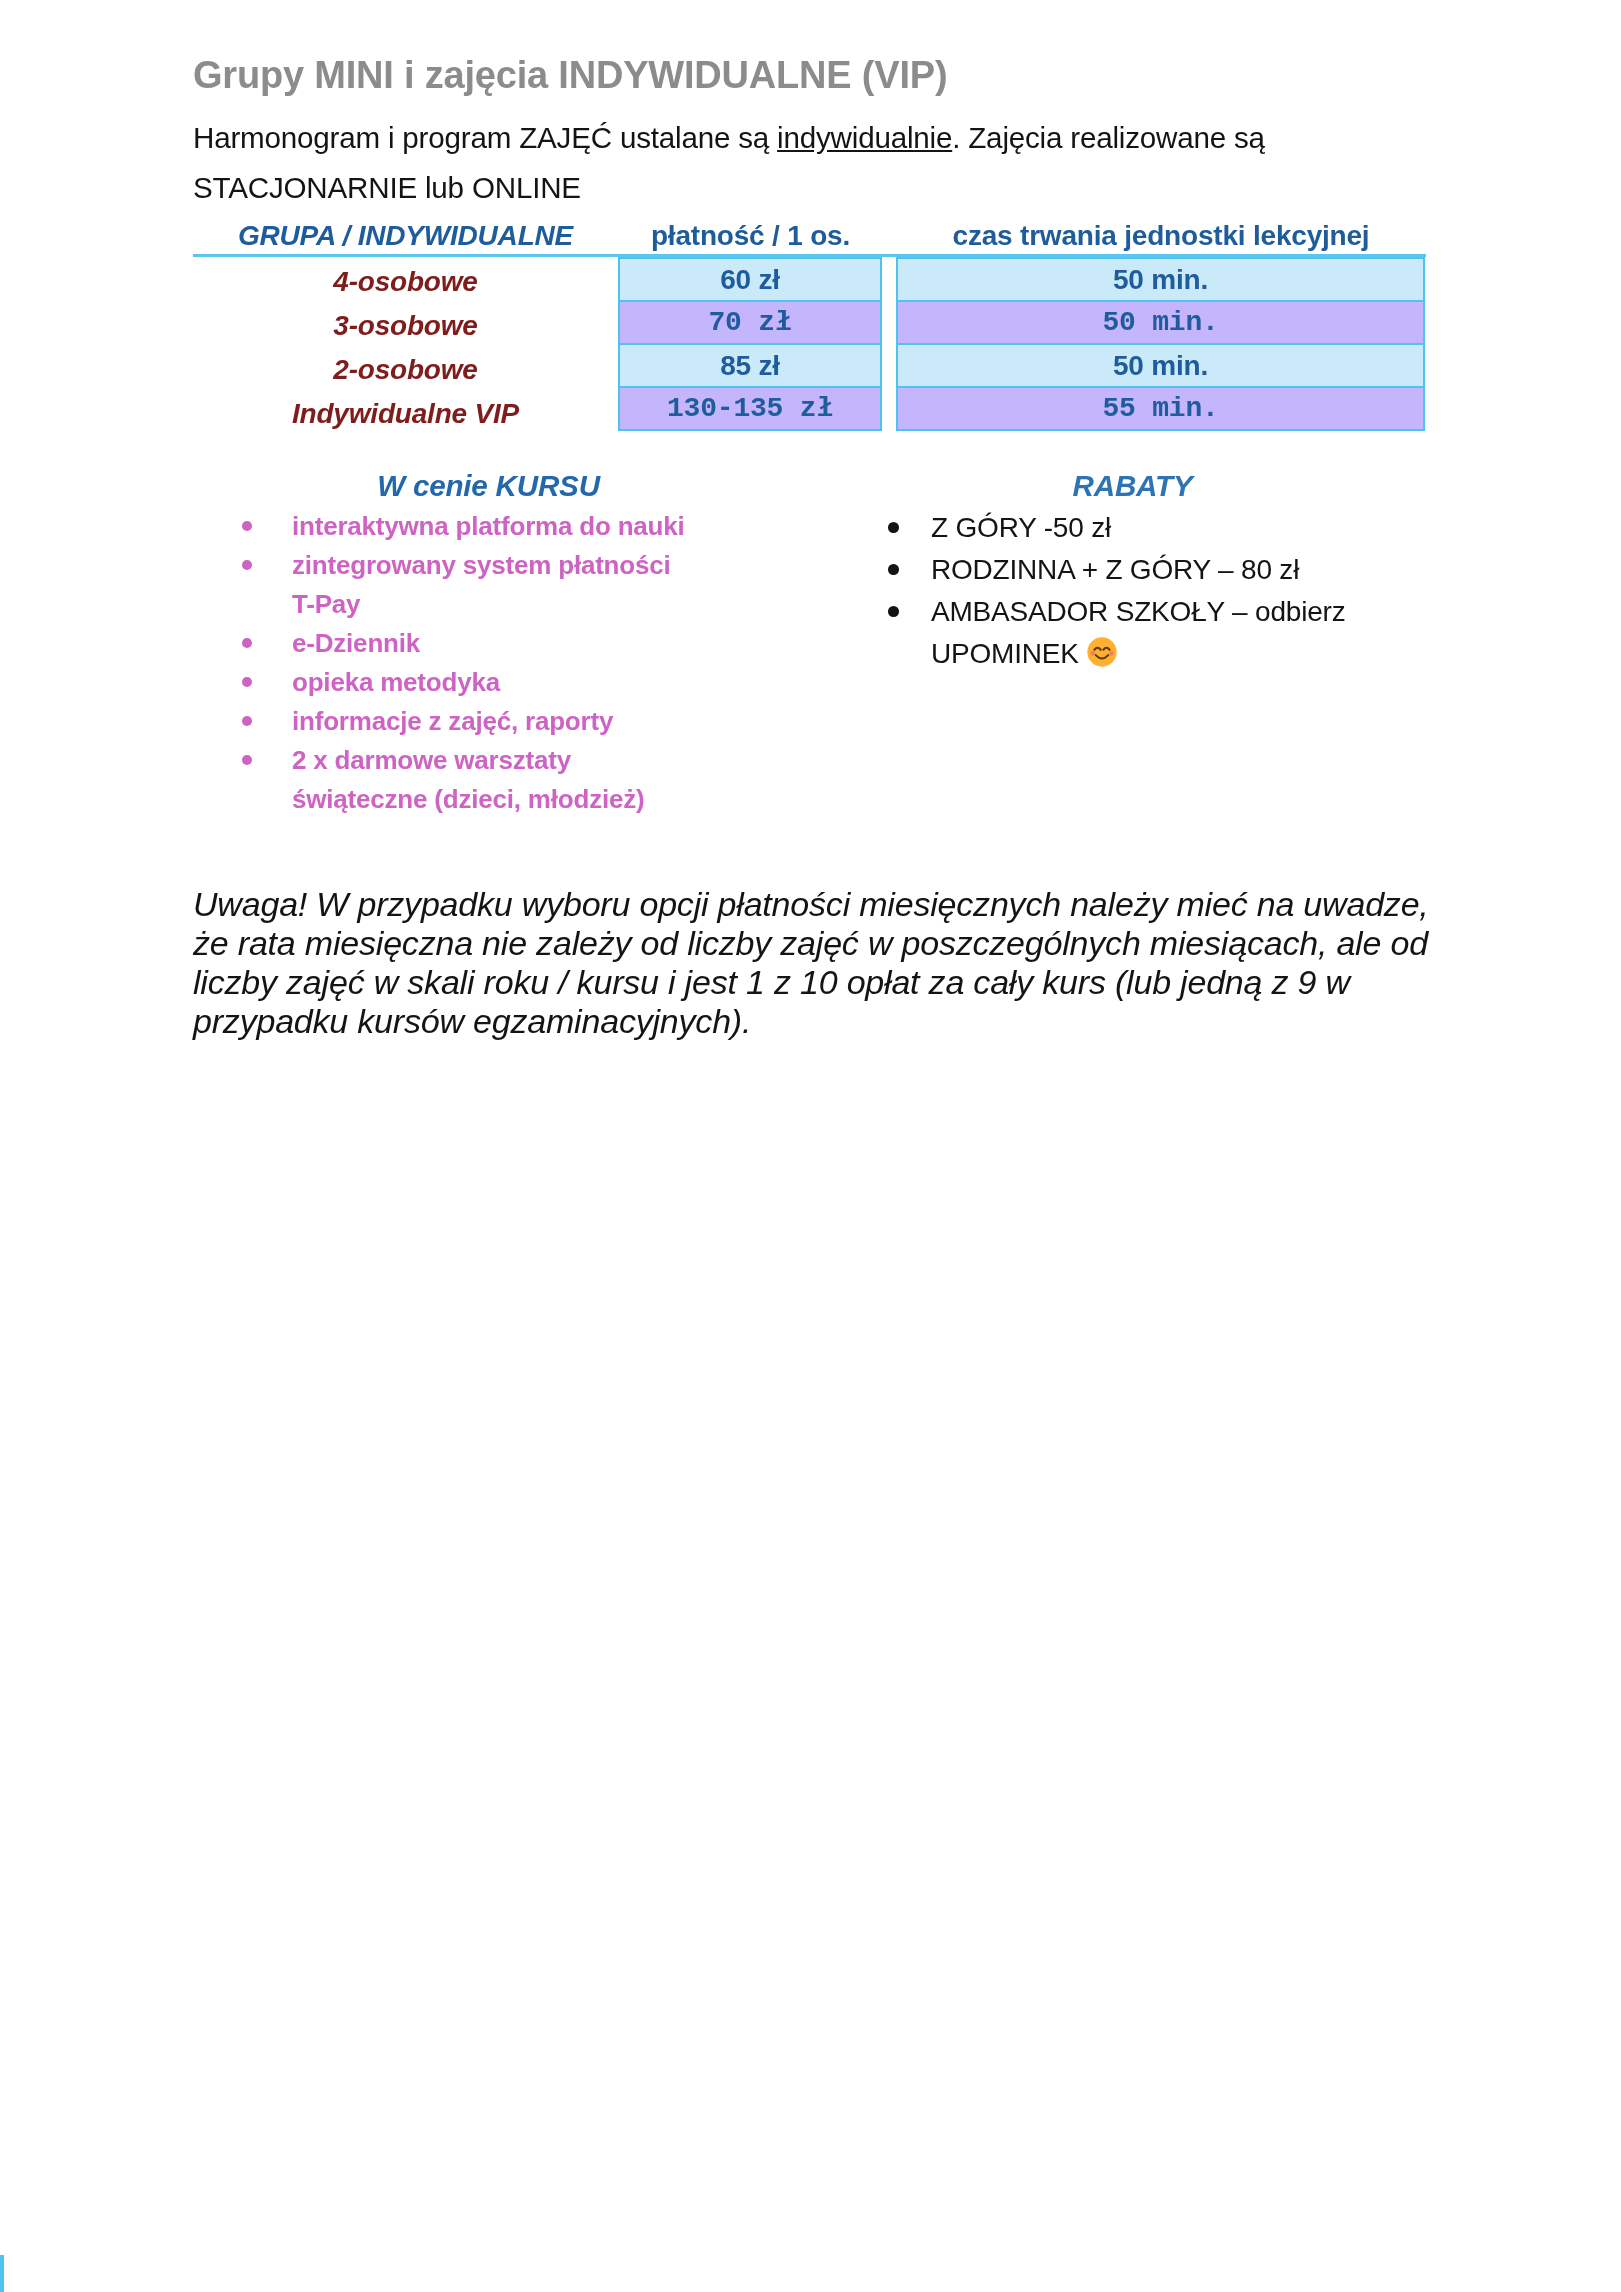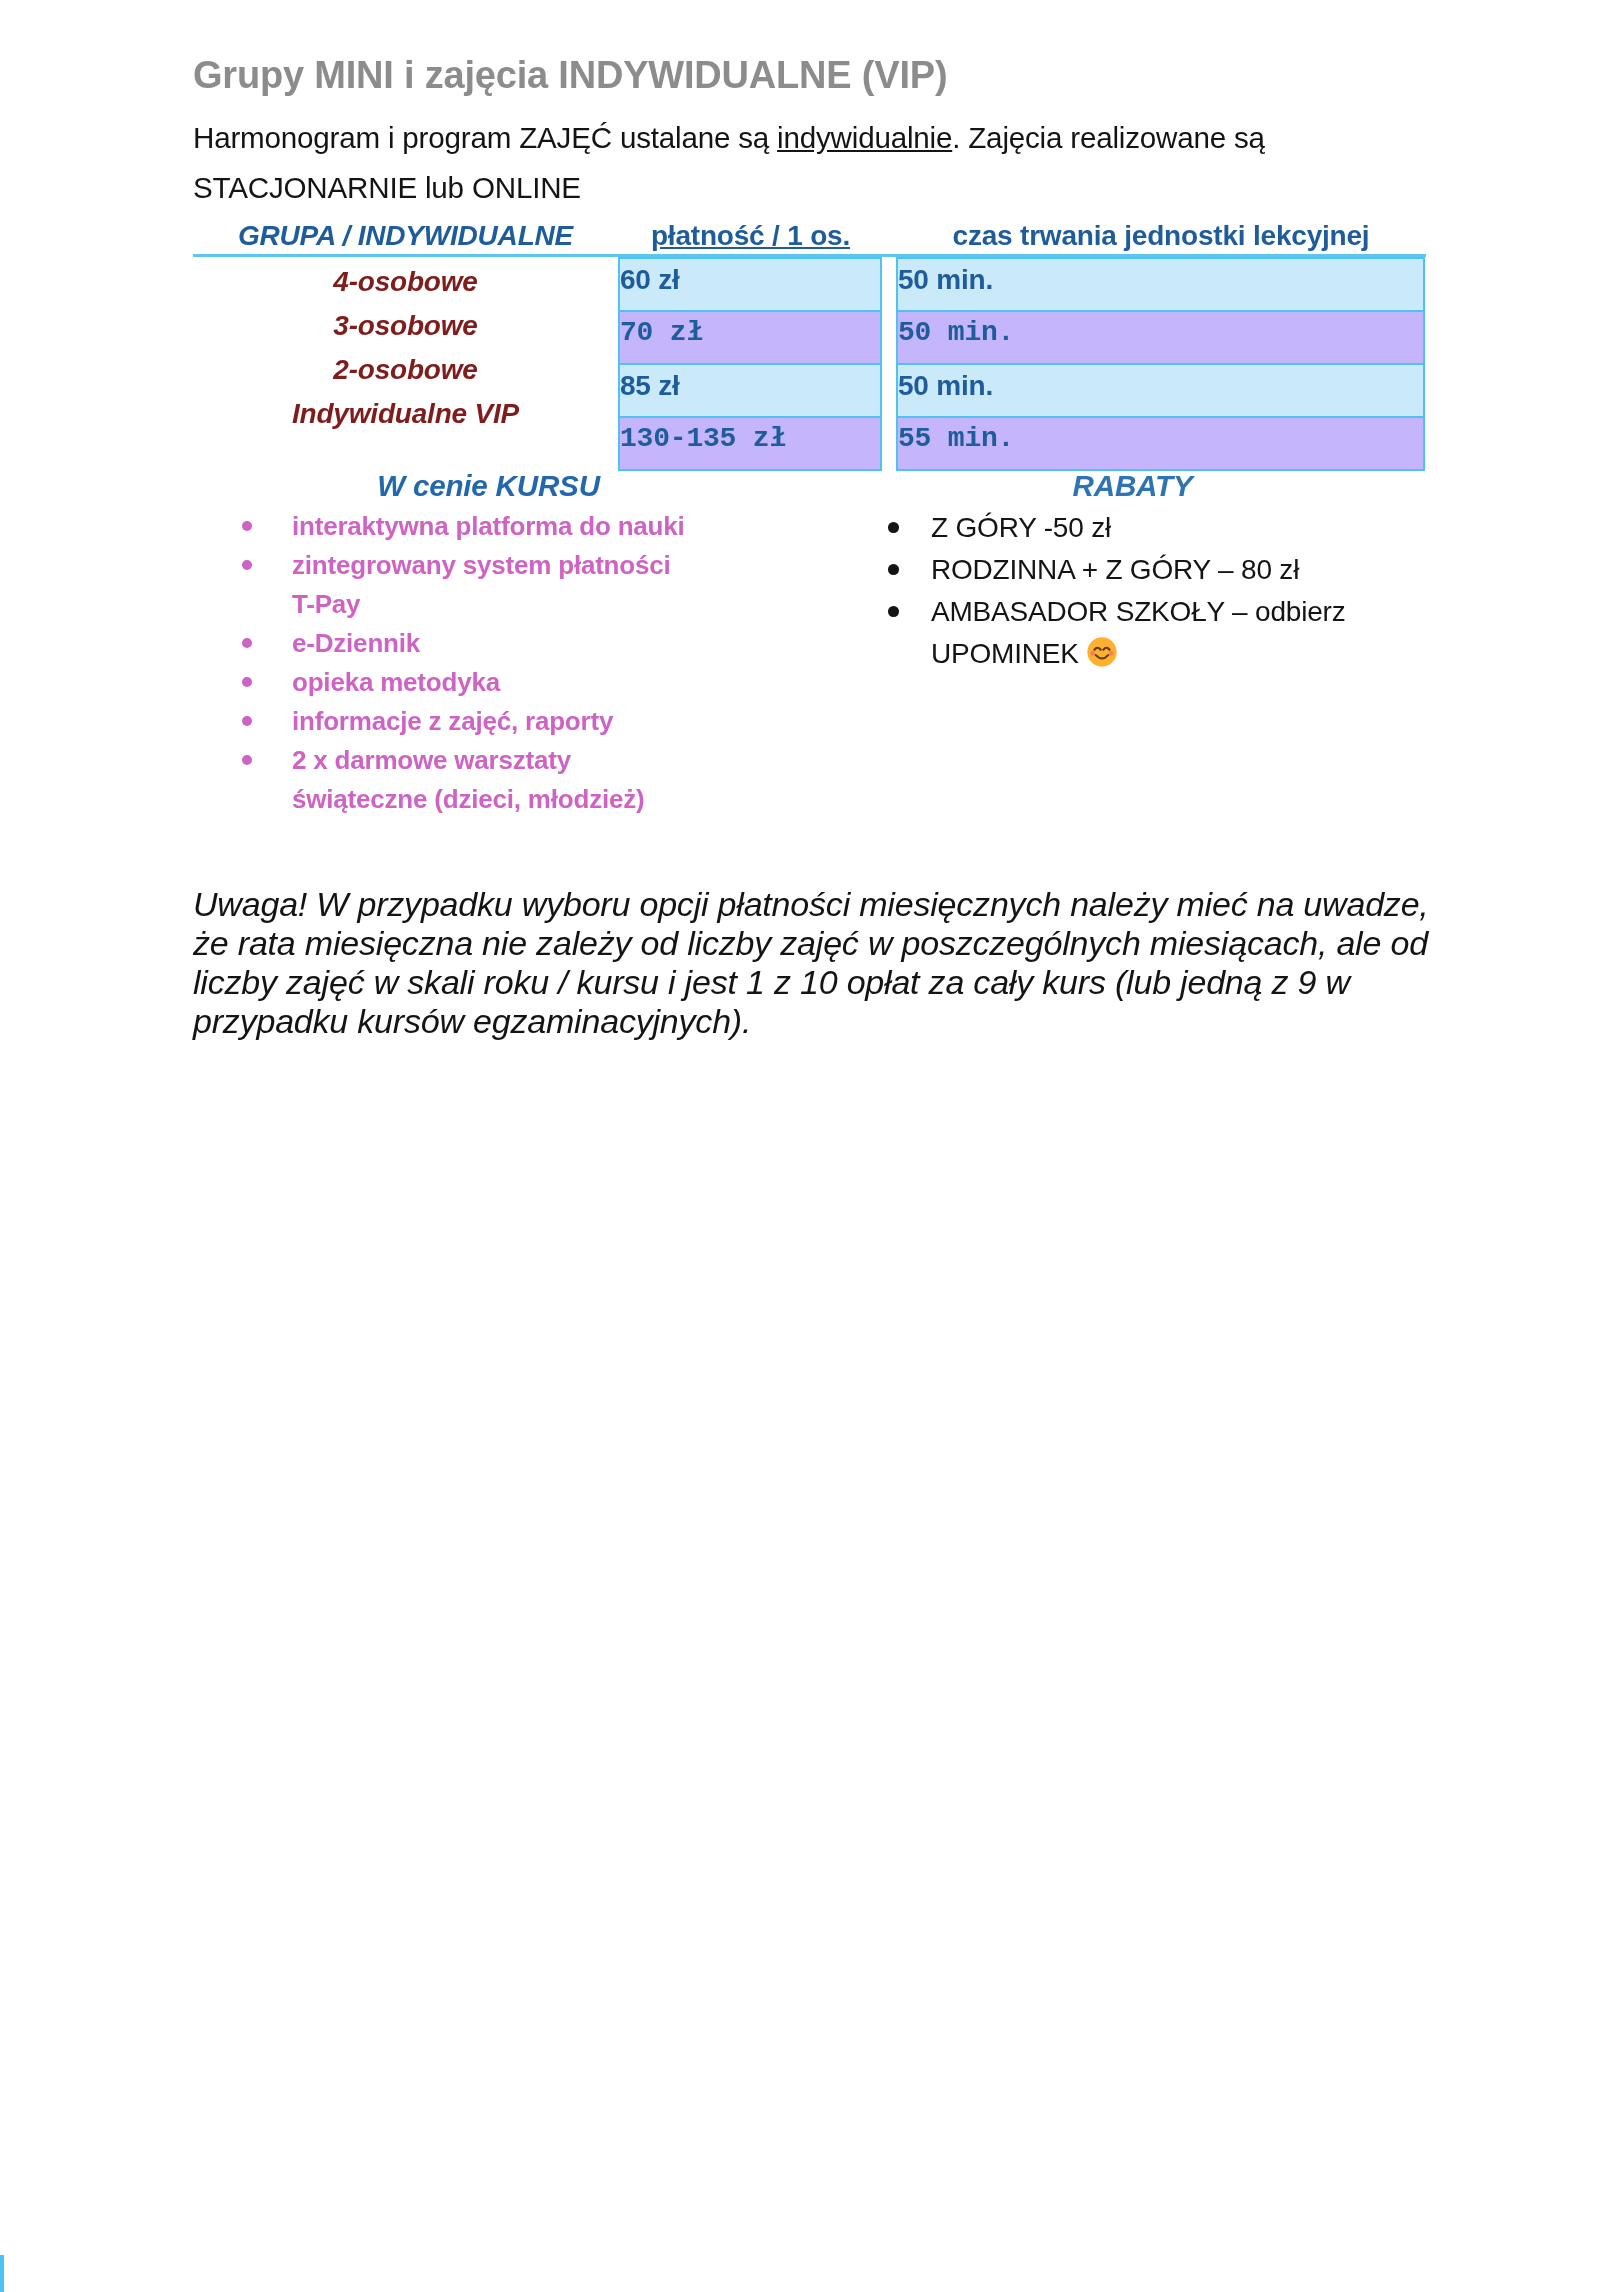--- a/index.html
+++ b/index.html
@@ -18,39 +18,39 @@
     font-size:38px;font-weight:bold;color:#8c8c8c;
   }
   .doc-intro{
     position:absolute;left:193px;top:113px;width:1308px;
     font-size:29.6px;line-height:50px;color:#141414;
   }
   .doc-intro .u{text-decoration:underline;}
   
   .tbl-header{position:absolute;top:220px;height:36px;font-weight:bold;color:#1e5c9b;font-size:28px;text-align:center;}
   .th-group{left:193px;width:425px;font-style:italic;}
-  .th-price{left:618px;width:265px;text-decoration:underline;}
+  .th-price{left:618px;width:265px;}
   .th-time{left:896px;width:530px;}
   .tbl-underline{
     position:absolute;left:193px;top:254px;width:1233px;height:2.7px;
     background:#5bc6ef;
   }
   .group-col{position:absolute;left:193px;top:260px;width:425px;}
   .group-col .grow{
     height:44px;line-height:44px;text-align:center;
     font-size:28px;font-weight:bold;font-style:italic;color:#7f1d1d;
   }
   .cellbox{
     position:absolute;top:257px;
     border:2.7px solid #4ec3f1;
   }
   .price-box{left:618px;width:260px;}
   .time-box{left:896px;width:525px;}
   .cellbox .crow{
-    height:51px;line-height:41px;text-align:left;
+    height:41px;line-height:41px;text-align:center;
     font-size:28px;font-weight:bold;color:#1e5c9b;
   }
   .cellbox .crow + .crow{border-top:2.7px solid #4ec3f1;}
   .crow.alt{background:#cbeaf9;}
   .crow.plain{background:#c4b5fd;font-family:Liberation Mono, monospace;}
   
   .sec-heading{
     position:absolute;top:469px;height:36px;
     font-size:29.6px;font-weight:bold;font-style:italic;text-align:center;
   }

